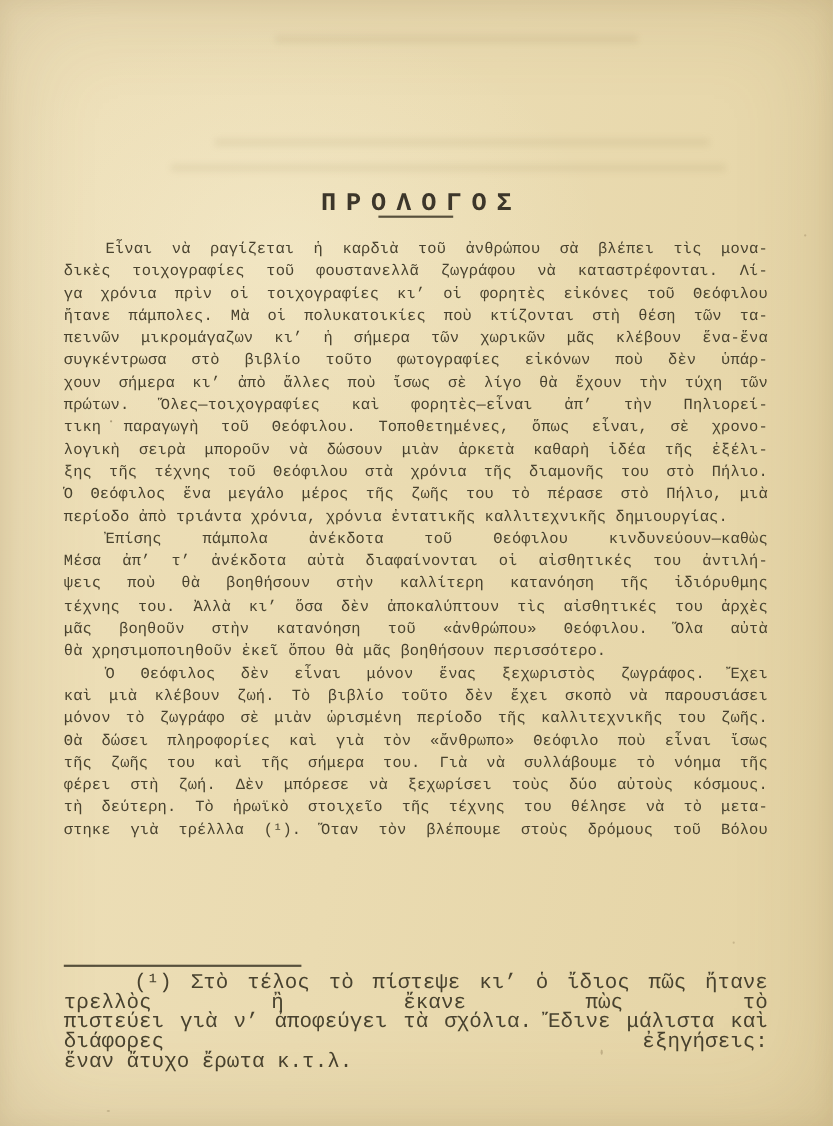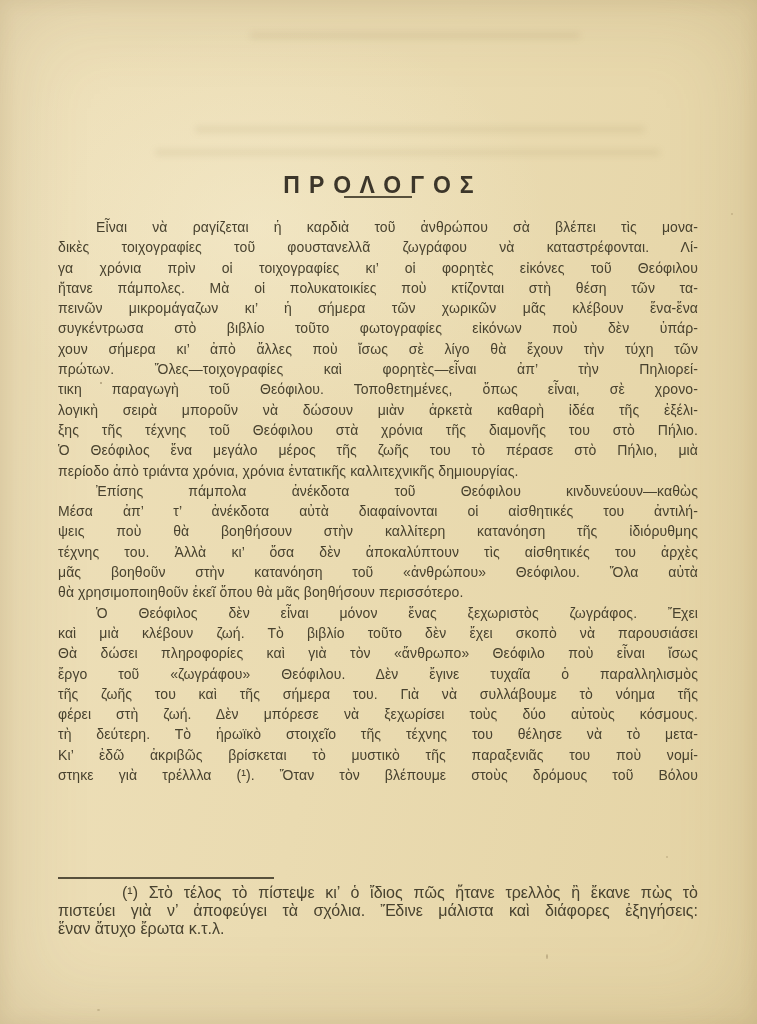--- a/index.html
+++ b/index.html
@@ -5,21 +5,21 @@
   html, body {
     margin: 0;
     padding: 0;
     background: #cfc3a0;
   }
   .page {
     position: relative;
     width: 757px;
     height: 1024px;
     overflow: hidden;
-    font-family: Liberation Sans, sans-serif;
+    font-family: Liberation Mono, monospace;
     background:
       radial-gradient(ellipse 420px 300px at 34% 22%, rgba(252,246,222,0.35), rgba(252,246,222,0) 70%),
       linear-gradient(102deg, #eee0ba 0%, #eadbb1 48%, #e4d3a4 100%);
     color: #48422f;
   }
   .vignette {
     position: absolute;
     inset: 0;
     pointer-events: none;
     box-shadow: inset 0 0 90px rgba(125, 95, 45, 0.20), inset 0 0 18px rgba(125, 95, 45, 0.10);
@@ -84,21 +84,21 @@
     top: 877px;
     width: 216px;
     height: 2px;
     background: #57503c;
   }
   .footnote-text {
     position: absolute;
     left: 58px;
     top: 884px;
     width: 640px;
-    font-size: 16px;
+    font-size: 19px;
     line-height: 18px;
   }
   .footnote-text .tline:first-child { text-indent: 64px; }
 </style>
 </head>
 <body>
 
 <div class="page">
   <div class="ghost g1"></div>
   <div class="ghost g2"></div>
@@ -127,26 +127,25 @@
         <div class="tline">Ἐπίσης πάμπολα ἀνέκδοτα τοῦ Θεόφιλου κινδυνεύουν—καθὼς</div>
         <div class="tline">Μέσα ἀπ’ τ’ ἀνέκδοτα αὐτὰ διαφαίνονται οἱ αἰσθητικές του ἀντιλή-</div>
         <div class="tline">ψεις ποὺ θὰ βοηθήσουν στὴν καλλίτερη κατανόηση τῆς ἰδιόρυθμης</div>
         <div class="tline">τέχνης του. Ἀλλὰ κι’ ὅσα δὲν ἀποκαλύπτουν τὶς αἰσθητικές του ἀρχὲς</div>
         <div class="tline">μᾶς βοηθοῦν στὴν κατανόηση τοῦ «ἀνθρώπου» Θεόφιλου. Ὅλα αὐτὰ</div>
         <div class="tline tline--last">θὰ χρησιμοποιηθοῦν ἐκεῖ ὅπου θὰ μᾶς βοηθήσουν περισσότερο.</div>
       </div>
     <div class="para">
         <div class="tline">Ὁ Θεόφιλος δὲν εἶναι μόνον ἕνας ξεχωριστὸς ζωγράφος. Ἔχει</div>
         <div class="tline">καὶ μιὰ κλέβουν ζωή. Τὸ βιβλίο τοῦτο δὲν ἔχει σκοπὸ νὰ παρουσιάσει</div>
+        <div class="tline">μόνον τὸ ζωγράφο σὲ μιὰν ὡρισμένη περίοδο τῆς καλλιτεχνικῆς του ζωῆς.</div>
         <div class="tline">Θὰ δώσει πληροφορίες καὶ γιὰ τὸν «ἄνθρωπο» Θεόφιλο ποὺ εἶναι ἴσως</div>
-        <div class="tline">ἔργο τοῦ «ζωγράφου» Θεόφιλου. Δὲν ἔγινε τυχαῖα ὁ παραλληλισμὸς</div>
         <div class="tline">τῆς ζωῆς του καὶ τῆς σήμερα του. Γιὰ νὰ συλλάβουμε τὸ νόημα τῆς</div>
         <div class="tline">φέρει στὴ ζωή. Δὲν μπόρεσε νὰ ξεχωρίσει τοὺς δύο αὐτοὺς κόσμους.</div>
         <div class="tline">τὴ δεύτερη. Τὸ ἡρωϊκὸ στοιχεῖο τῆς τέχνης του θέλησε νὰ τὸ μετα-</div>
-        <div class="tline">Κι’ ἐδῶ ἀκριβῶς βρίσκεται τὸ μυστικὸ τῆς παραξενιᾶς του ποὺ νομί-</div>
         <div class="tline">στηκε γιὰ τρέλλλα (¹). Ὅταν τὸν βλέπουμε στοὺς δρόμους τοῦ Βόλου</div>
       </div>
   </div>
 
   <div class="footnote-rule"></div>
   <div class="footnote-text">
       <div class="tline">(¹) Στὸ τέλος τὸ πίστεψε κι’ ὁ ἴδιος πῶς ἤτανε τρελλὸς ἢ ἔκανε πὼς τὸ</div>
       <div class="tline">πιστεύει γιὰ ν’ ἀποφεύγει τὰ σχόλια. Ἔδινε μάλιστα καὶ διάφορες ἐξηγήσεις:</div>
       <div class="tline tline--last">ἕναν ἄτυχο ἔρωτα κ.τ.λ.</div>
     </div>

